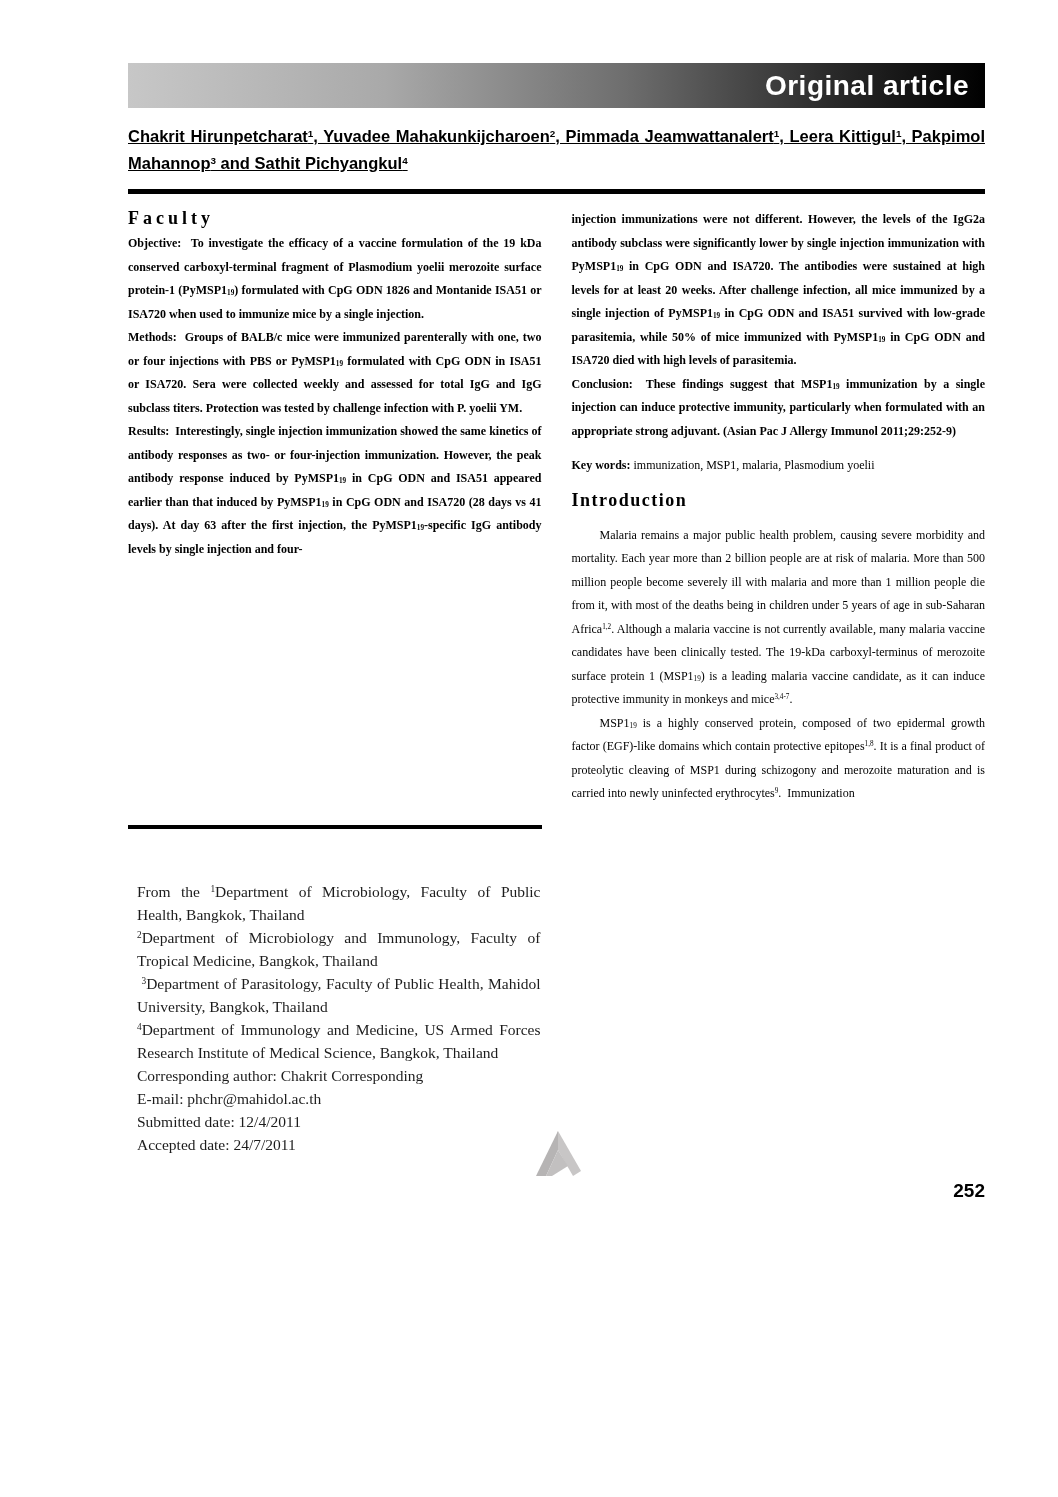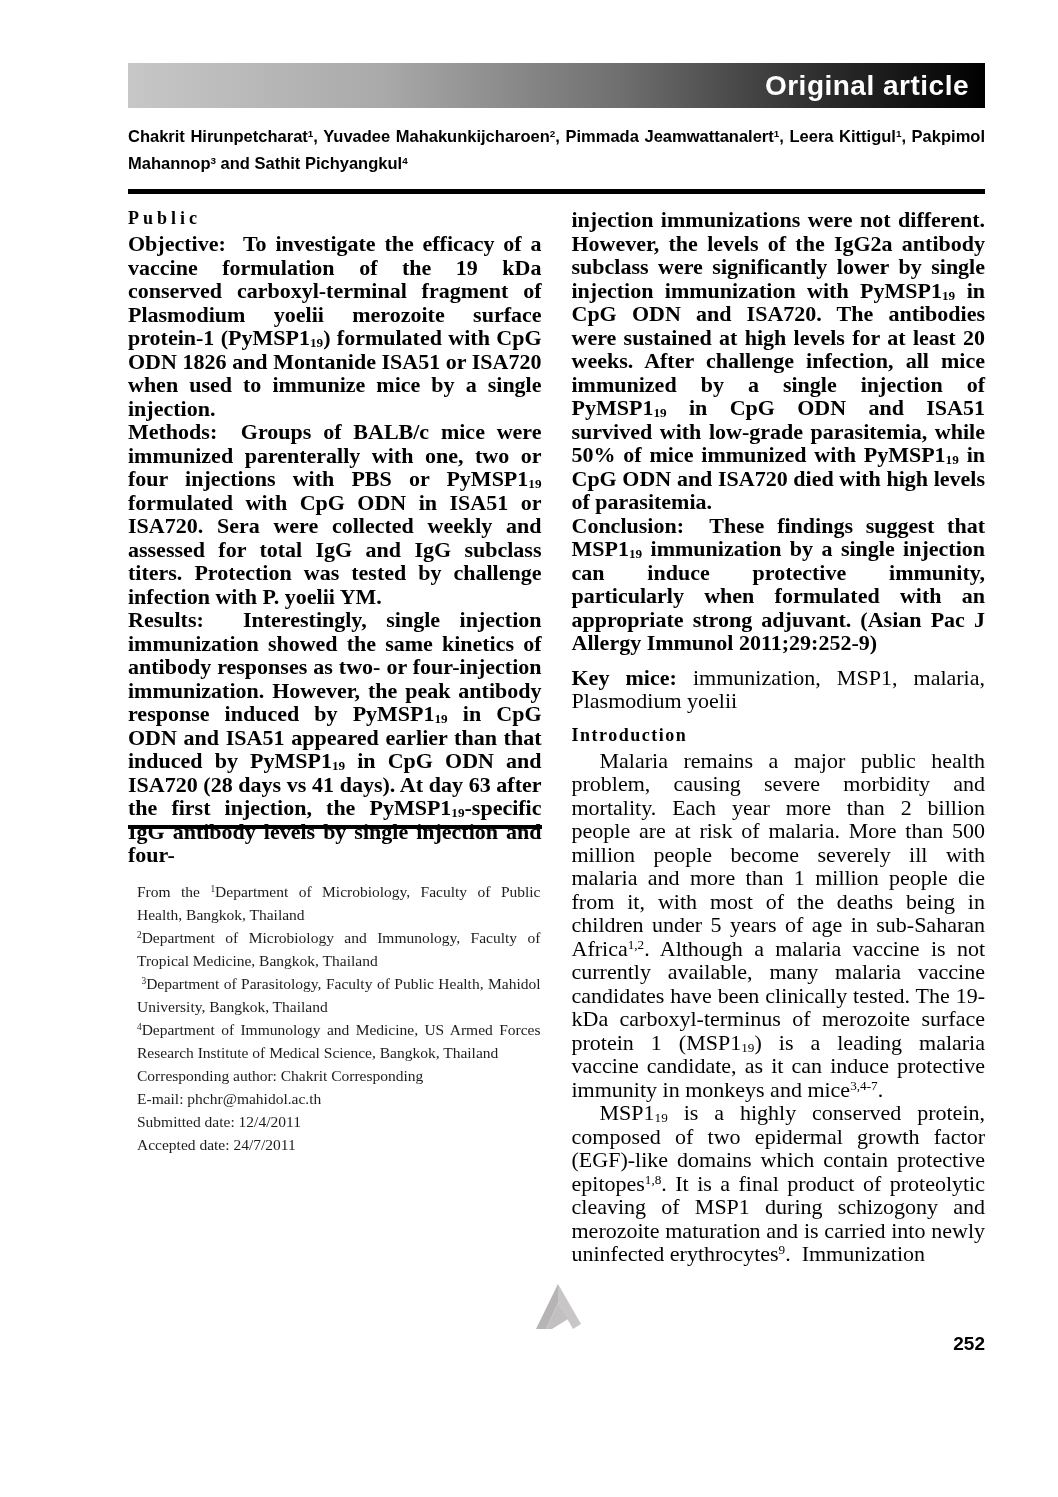--- a/index.html
+++ b/index.html
@@ -29,35 +29,36 @@
   .title {
     margin: 46px 0 0 0;
     font: bold 27px/41px "Liberation Sans", sans-serif;
     text-align: justify;
     letter-spacing: 0.2px;
   }
   .authors {
     margin: 15px 0 0 0;
     font: bold 16.5px/27px "Liberation Sans", sans-serif;
     text-align: justify;
+    text-decoration: underline;
   }
   .rule { height: 5px; background: #000; margin-top: 12px; }
   
   .columns { display: flex; gap: 30px; margin-top: 14px; }
   .col { flex: 1; min-width: 0; }
   .col-left { position: relative; height: 905px; }
   .sec-head {
     font-family: "Liberation Serif", serif;
     font-weight: bold; font-size: 18px; margin: 0;
   }
   .summary-head { letter-spacing: 4px; margin-bottom: 3px; }
-  .intro-head { letter-spacing: 1.5px; margin-top: 12px; margin-bottom: 3px; }
+  .intro-head { letter-spacing: 1.5px; margin-top: 12px; margin-bottom: 13px; }
   .sum, .body {
     font-family: "Liberation Serif", serif;
-    font-size: 22px; line-height: 23.5px;
+    font-size: 12px; line-height: 23.5px;
     text-align: justify; margin: 0;
   }
   .sum { font-weight: bold; }
   .indent { text-indent: 28px; }
   .keywords { margin-top: 11px; }
   sub { font-size: 60%; vertical-align: -0.15em; line-height: 0; }
   sup { font-size: 60%; vertical-align: 0.55em; line-height: 0; }
   
   .foot-rule { position: absolute; top: 617px; left: 0; width: 100%; height: 4px; background: #000; }
   .footnotes {
@@ -82,42 +83,42 @@
   </div>
 
 
   <p class="authors">Chakrit Hirunpetcharat<sup>1</sup>, Yuvadee Mahakunkijcharoen<sup>2</sup>, Pimmada Jeamwattanalert<sup>1</sup>, Leera Kittigul<sup>1</sup>, Pakpimol Mahannop<sup>3</sup> and Sathit Pichyangkul<sup>4</sup></p>
 
   <div class="rule"></div>
 
   <div class="columns">
 
     <div class="col col-left">
-      <h2 class="sec-head summary-head">Public</h2>
+      <h2 class="sec-head summary-head">Faculty</h2>
       <p class="sum">Objective:&nbsp; To investigate the efficacy of a vaccine formulation of the 19 kDa conserved carboxyl-terminal fragment of Plasmodium yoelii merozoite surface protein-1 (PyMSP1<sub>19</sub>) formulated with CpG ODN 1826 and Montanide ISA51 or ISA720 when used to immunize mice by a single injection.</p>
       <p class="sum">Methods:&nbsp; Groups of BALB/c mice were immunized parenterally with one, two or four injections with PBS or PyMSP1<sub>19</sub> formulated with CpG ODN in ISA51 or ISA720. Sera were collected weekly and assessed for total IgG and IgG subclass titers. Protection was tested by challenge infection with P. yoelii YM.</p>
       <p class="sum">Results:&nbsp; Interestingly, single injection immunization showed the same kinetics of antibody responses as two- or four-injection immunization. However, the peak antibody response induced by PyMSP1<sub>19</sub> in CpG ODN and ISA51 appeared earlier than that induced by PyMSP1<sub>19</sub> in CpG ODN and ISA720 (28 days vs 41 days). At day 63 after the first injection, the PyMSP1<sub>19</sub>-specific IgG antibody levels by single injection and four-</p>
 
       <div class="foot-rule"></div>
       <div class="footnotes">
         <p>From the <sup>1</sup>Department of Microbiology, Faculty of Public Health, Bangkok, Thailand</p>
         <p><sup>2</sup>Department of Microbiology and Immunology, Faculty of Tropical Medicine, Bangkok, Thailand</p>
         <p>&nbsp;<sup>3</sup>Department of Parasitology, Faculty of Public Health, Mahidol University, Bangkok, Thailand</p>
         <p><sup>4</sup>Department of Immunology and Medicine, US Armed Forces Research Institute of Medical Science, Bangkok, Thailand</p>
         <p>Corresponding author: Chakrit Corresponding</p>
         <p>E-mail: phchr@mahidol.ac.th</p>
         <p>Submitted date: 12/4/2011</p>
         <p>Accepted date: 24/7/2011</p>
       </div>
     </div>
 
     <div class="col col-right">
       <p class="sum">injection immunizations were not different. However, the levels of the IgG2a antibody subclass were significantly lower by single injection immunization with PyMSP1<sub>19</sub> in CpG ODN and ISA720. The antibodies were sustained at high levels for at least 20 weeks. After challenge infection, all mice immunized by a single injection of PyMSP1<sub>19</sub> in CpG ODN and ISA51 survived with low-grade parasitemia, while 50% of mice immunized with PyMSP1<sub>19</sub> in CpG ODN and ISA720 died with high levels of parasitemia.</p>
       <p class="sum">Conclusion:&nbsp; These findings suggest that MSP1<sub>19</sub> immunization by a single injection can induce protective immunity, particularly when formulated with an appropriate strong adjuvant. (Asian Pac J Allergy Immunol 2011;29:252-9)</p>
-      <p class="body keywords"><b>Key mice:</b> immunization, MSP1, malaria, Plasmodium yoelii</p>
+      <p class="body keywords"><b>Key words:</b> immunization, MSP1, malaria, Plasmodium yoelii</p>
       <h2 class="sec-head intro-head">Introduction</h2>
       <p class="body indent">Malaria remains a major public health problem, causing severe morbidity and mortality. Each year more than 2 billion people are at risk of malaria. More than 500 million people become severely ill with malaria and more than 1 million people die from it, with most of the deaths being in children under 5 years of age in sub-Saharan Africa<sup>1,2</sup>. Although a malaria vaccine is not currently available, many malaria vaccine candidates have been clinically tested. The 19-kDa carboxyl-terminus of merozoite surface protein 1 (MSP1<sub>19</sub>) is a leading malaria vaccine candidate, as it can induce protective immunity in monkeys and mice<sup>3,4-7</sup>.</p>
       <p class="body indent">MSP1<sub>19</sub> is a highly conserved protein, composed of two epidermal growth factor (EGF)-like domains which contain protective epitopes<sup>1,8</sup>. It is a final product of proteolytic cleaving of MSP1 during schizogony and merozoite maturation and is carried into newly uninfected erythrocytes<sup>9</sup>.&nbsp; Immunization</p>
     </div>
 
   </div>
 
   <div class="footer">
     <svg width="50" height="46" viewBox="0 0 50 46" aria-hidden="true">
       <polygon points="26,0 49,40 41,45 22,12" fill="#c8c6c6"></polygon>

